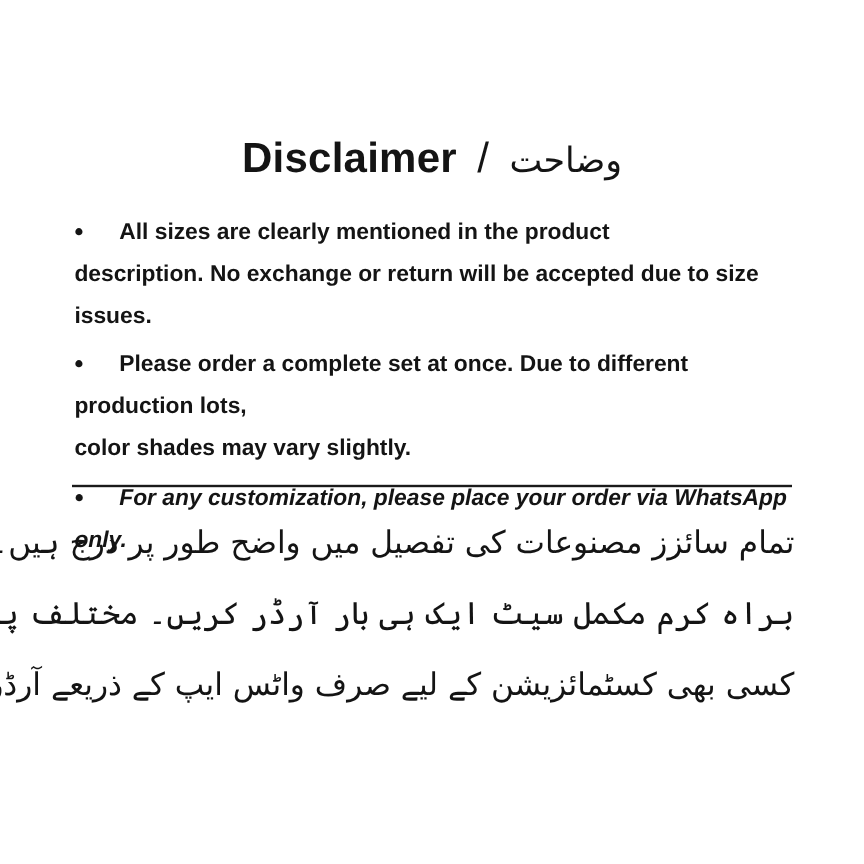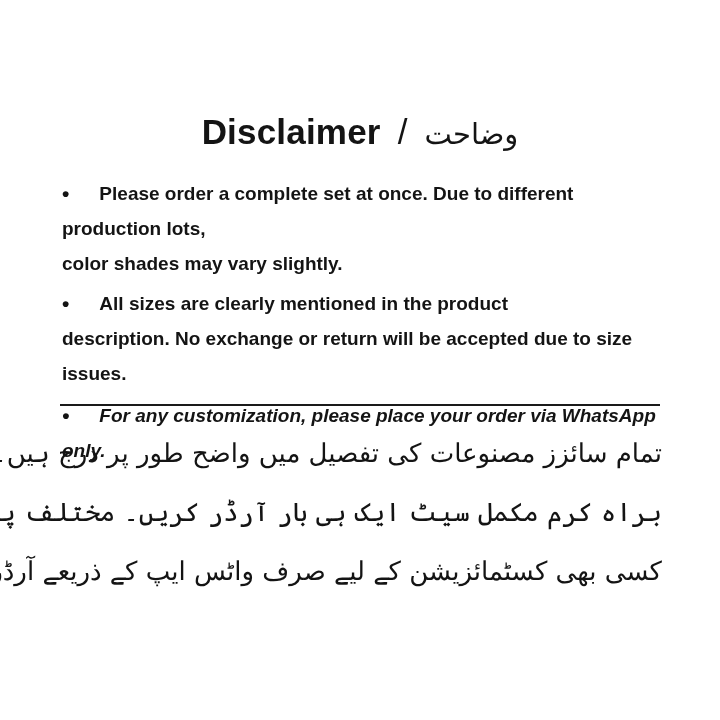--- a/index.html
+++ b/index.html
@@ -95,27 +95,27 @@
 
   <h1 class="title">
     <span class="title-en">Disclaimer</span>
     <span class="title-sep">/</span>
     <span class="title-ur">وضاحت</span>
   </h1>
 
   <div class="bullets">
 
     <p class="bullet">
-      <span class="dot">•</span><span class="tab"></span><span>Please order a complete set at once. Due to different production lots,</span><br>
-      <span>color shades may vary slightly.</span>
+      <span class="dot">•</span><span class="tab"></span><span>All sizes are clearly mentioned in the product</span><br>
+      <span>description. No exchange or return will be accepted due to size issues.</span>
     </p>
 
     <p class="bullet">
-      <span class="dot">•</span><span class="tab"></span><span>All sizes are clearly mentioned in the product</span><br>
-      <span>description. No exchange or return will be accepted due to size issues.</span>
+      <span class="dot">•</span><span class="tab"></span><span>Please order a complete set at once. Due to different production lots,</span><br>
+      <span>color shades may vary slightly.</span>
     </p>
 
     <p class="bullet">
       <span class="dot">•</span><span class="tab"></span><span>For any customization, please place your order via WhatsApp only.</span>
     </p>
 
   </div>
 
   <hr class="divider">
 

